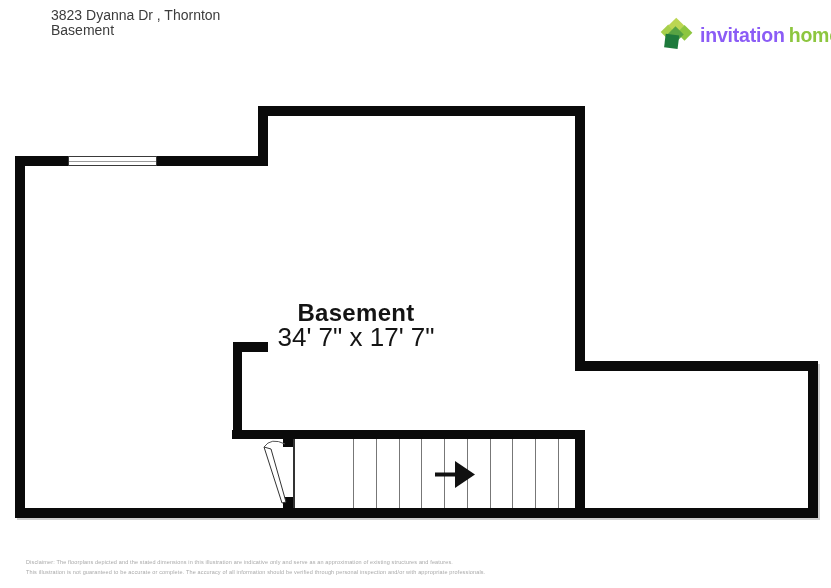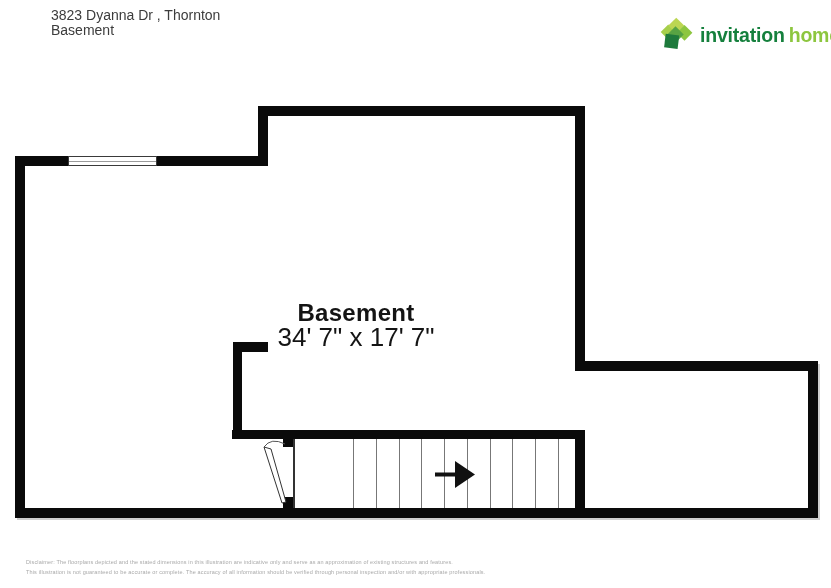--- a/index.html
+++ b/index.html
@@ -4,21 +4,21 @@
 <style>
   html,body{margin:0;padding:0;background:#fff;}
   .canvas{position:relative;width:831px;height:588px;background:#ffffff;overflow:hidden;
           font-family:"Liberation Sans", sans-serif;}
   
   .hdr{position:absolute;left:11px;top:8px;color:#3c3c3c;font-size:14px;line-height:14.5px;margin-left:40px;}
   
   .logo{position:absolute;left:660px;top:17px;display:flex;align-items:center;}
   .logo-icon{width:33px;height:36px;display:block;}
   .logo-text{margin-left:7px;font-weight:bold;font-size:19.5px;letter-spacing:-0.2px;white-space:nowrap;}
-  .brand-first{color:#15803d;}
+  .brand-first{color:#8b5cf6;}
   .brand-second{color:#8dc63f;margin-left:4px;}
   
   .wall{position:absolute;background:#0a0a0a;}
   .shadow{position:absolute;background:#cfcfcf;}
   .window{position:absolute;left:68px;top:156px;width:89px;height:10px;background:#fff;
           border:1px solid #3a3a3a;box-sizing:border-box;}
   .window-mid{position:absolute;left:0;right:0;top:4px;height:1px;background:#9a9a9a;}
   .stair-line{position:absolute;background:#333;}
   .tread{position:absolute;top:439px;width:1px;height:69px;background:#777;}
   .doorsvg{position:absolute;left:245px;top:420px;}

